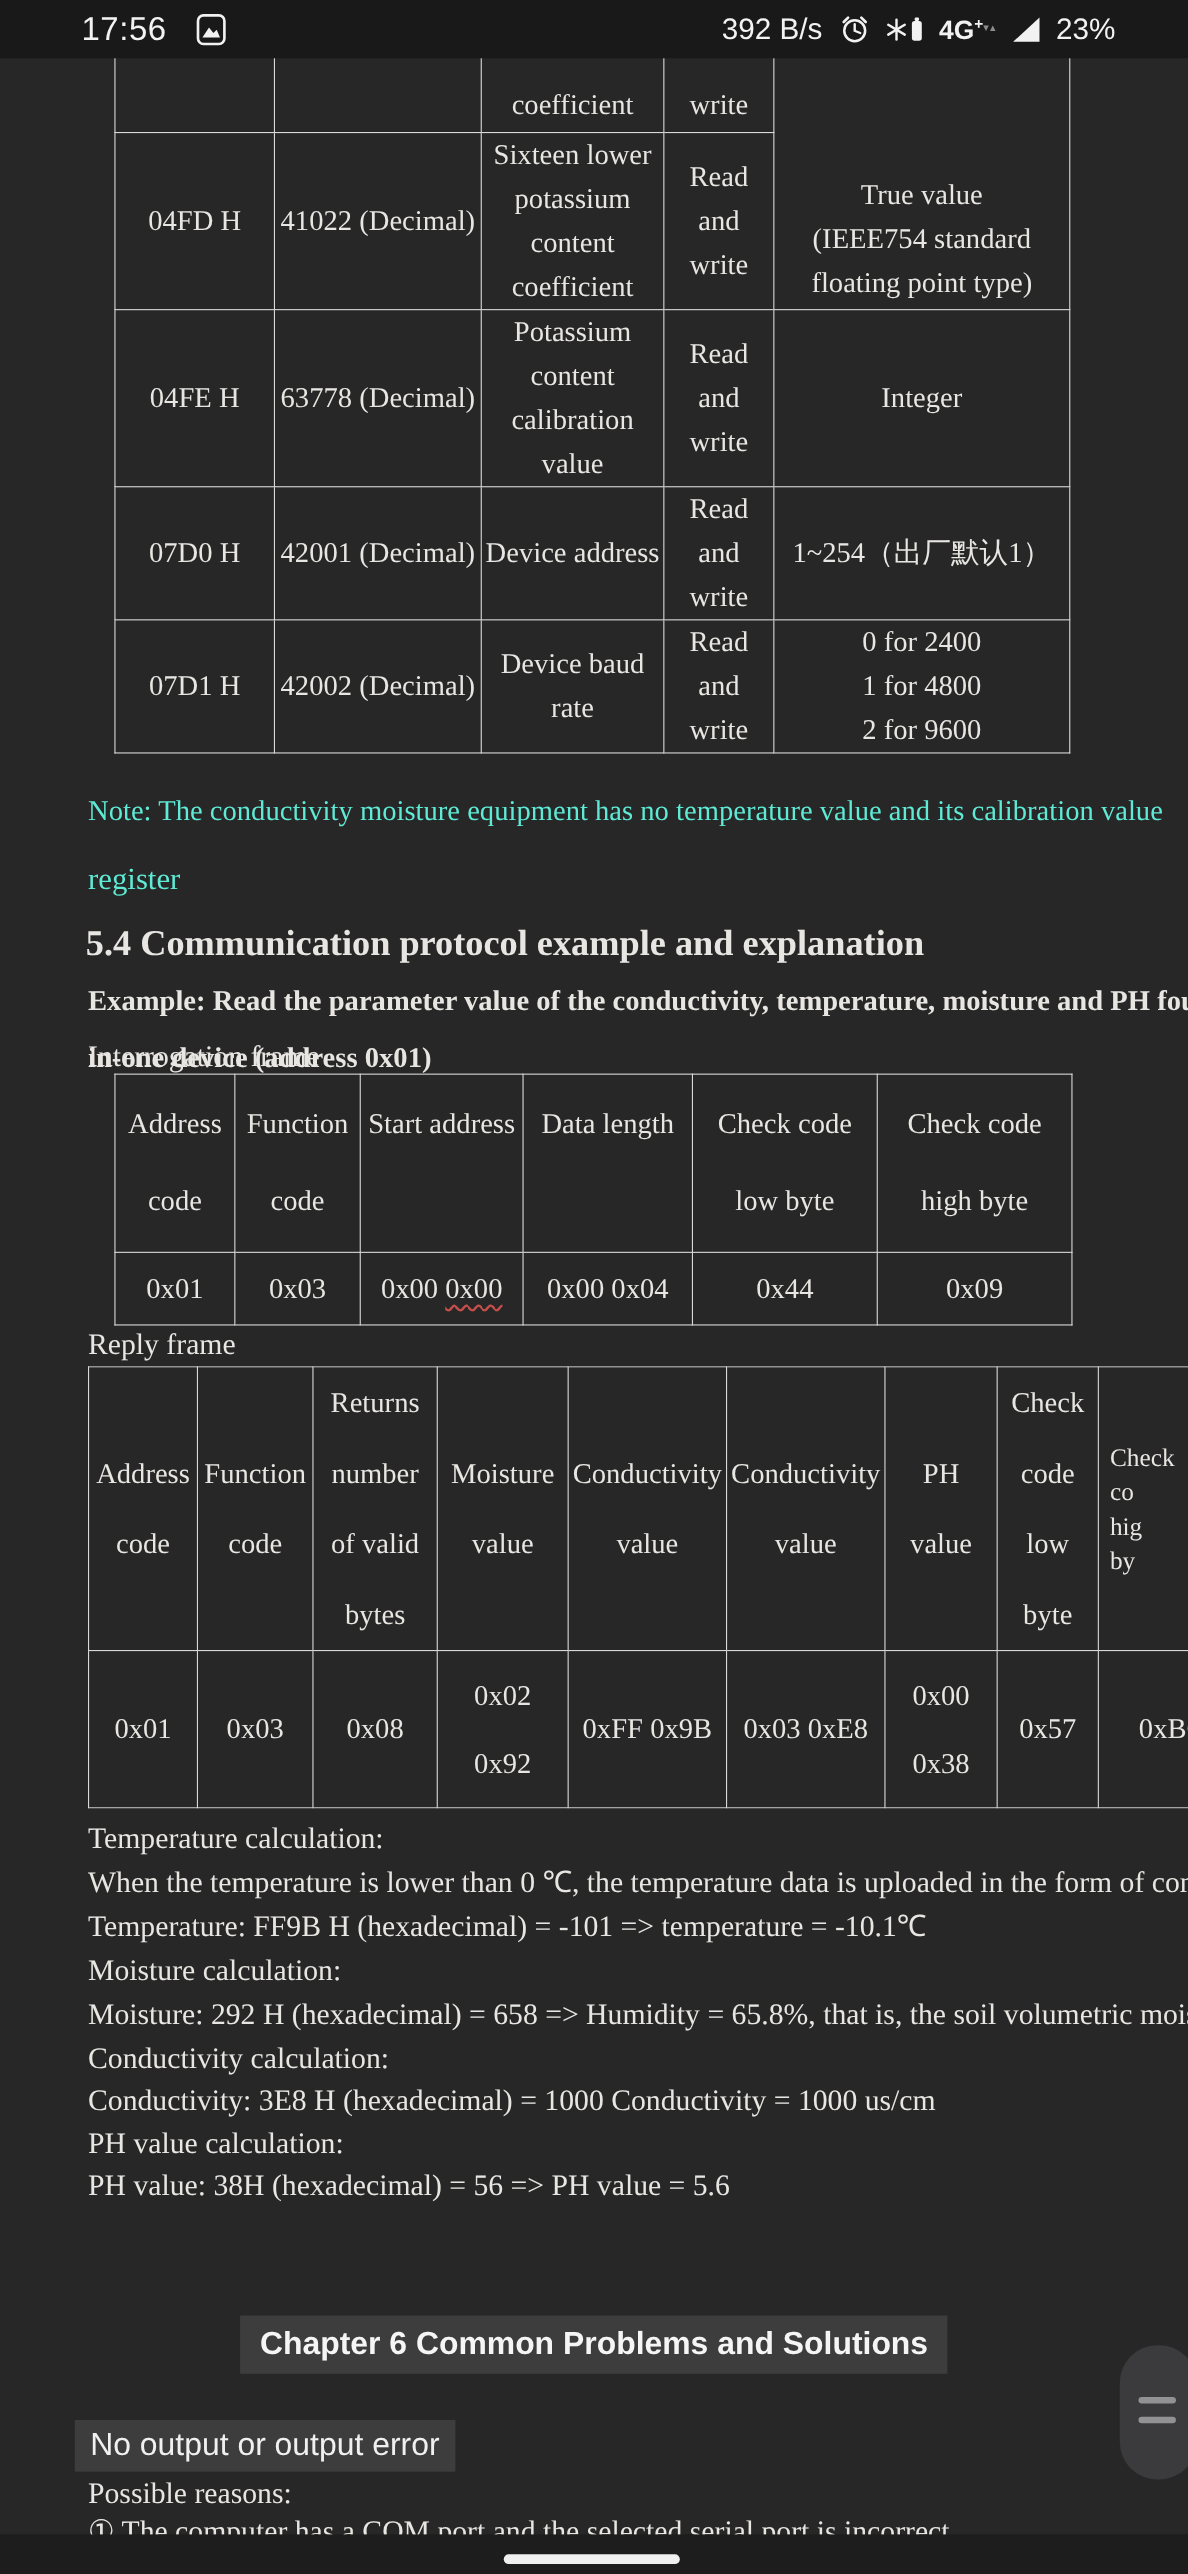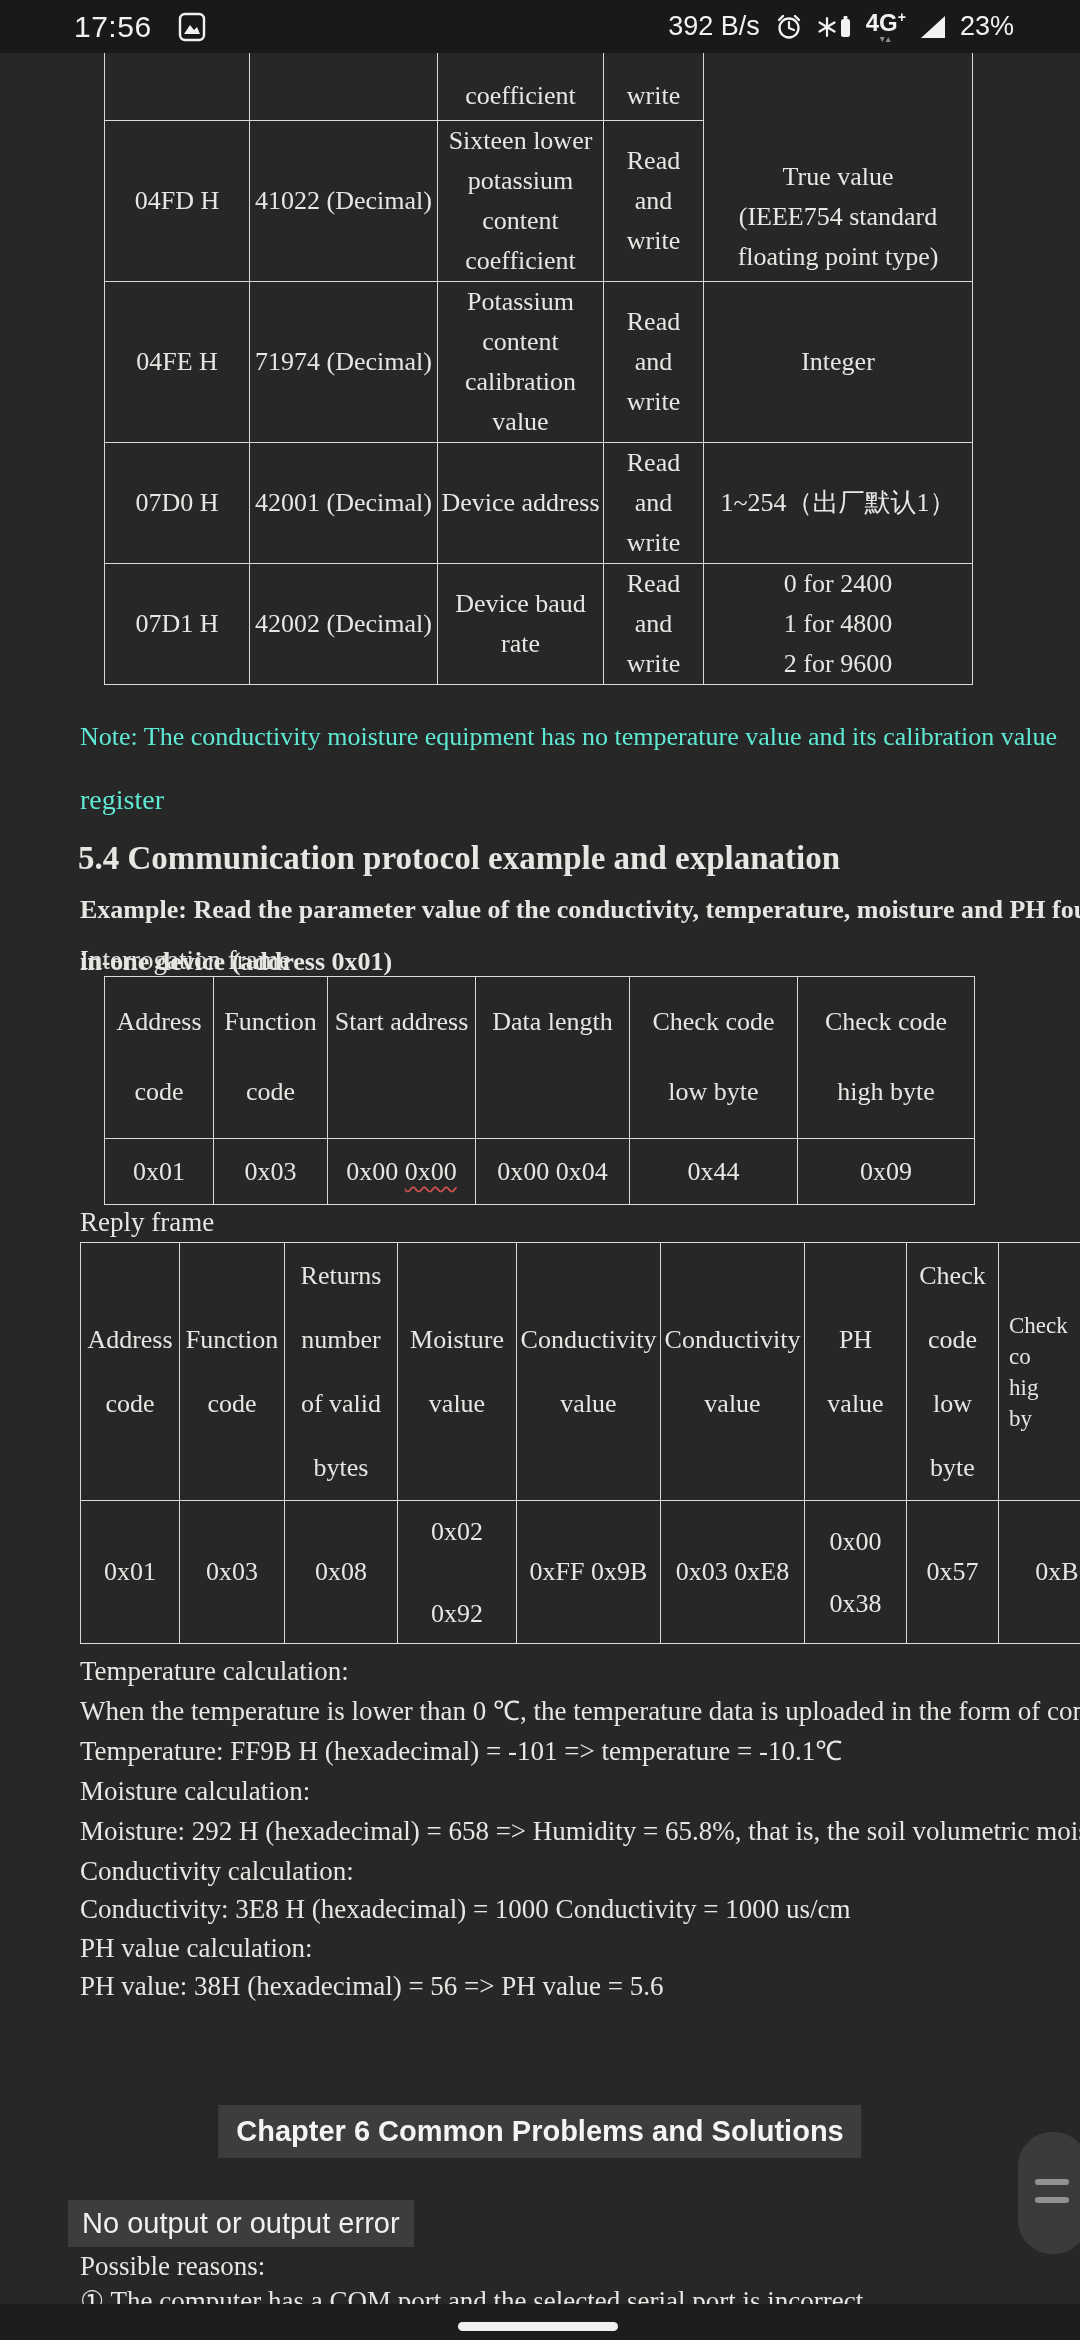--- a/index.html
+++ b/index.html
@@ -7,21 +7,21 @@
           overflow:hidden;font-family:"Liberation Serif",serif;color:#e8e6e2;}
   
   .status-bar{position:absolute;left:0;top:0;width:1080px;height:53px;background:#191919;
               display:flex;align-items:center;justify-content:space-between;
               font-family:"Liberation Sans",sans-serif;color:#f2f2f2;
               padding:0 66px 0 74px;box-sizing:border-box;}
   .sb-left{display:flex;align-items:center;gap:24px;}
   .sb-right{display:flex;align-items:center;gap:14px;}
   .sb-time{font-size:30px;font-weight:500;letter-spacing:.5px;}
   .sb-text{font-size:27px;font-weight:500;}
-  .sb-4g{display:flex;flex-direction:column;align-items:center;line-height:1;}
+  .sb-4g{display:flex;align-items:center;line-height:1;}
   .sb-4g .t{font-size:24px;font-weight:700;}
   .sb-4g .t sup{font-size:14px;}
   .sb-4g .arrows{font-size:10px;color:#8d8d8d;letter-spacing:1px;margin-top:-1px;}
   .sb-icon{display:block;}
   
   .line{position:absolute;height:40px;line-height:40px;font-size:27px;white-space:nowrap;}
   .red{color:#5eead4;}
   .h54{position:absolute;height:46px;line-height:46px;font-size:33px;font-weight:700;white-space:nowrap;}
   .bold-line{position:absolute;height:40px;line-height:40px;font-size:26px;font-weight:700;white-space:nowrap;}
   
@@ -120,21 +120,21 @@
       <td>Sixteen lower
 potassium
 content
 coefficient</td>
       <td>Read
 and
 write</td>
     </tr>
     <tr style="height:157px">
       <td>04FE H</td>
-      <td>71974 (Decimal)</td>
+      <td>63778 (Decimal)</td>
       <td>Potassium
 content
 calibration
 value</td>
       <td>Read
 and
 write</td>
       <td>Integer</td>
     </tr>
     <tr style="height:121px">
@@ -242,21 +242,21 @@
 byte</td>
         <td class="chk-high">Check
 co
 hig
 by</td>
       </tr>
       <tr class="vals" style="height:143px">
         <td>0x01</td>
         <td>0x03</td>
         <td>0x08</td>
-        <td style="line-height:41px">0x02
+        <td style="line-height:31px">0x02
 
 0x92</td>
         <td>0xFF 0x9B</td>
         <td>0x03 0xE8</td>
         <td style="line-height:31px">0x00
 
 0x38</td>
         <td>0x57</td>
         <td>0xB6</td>
       </tr>

